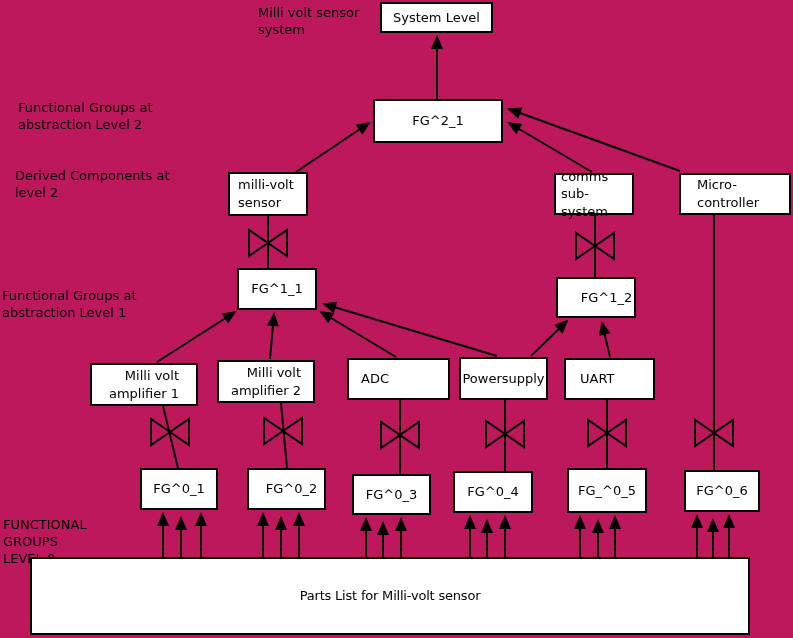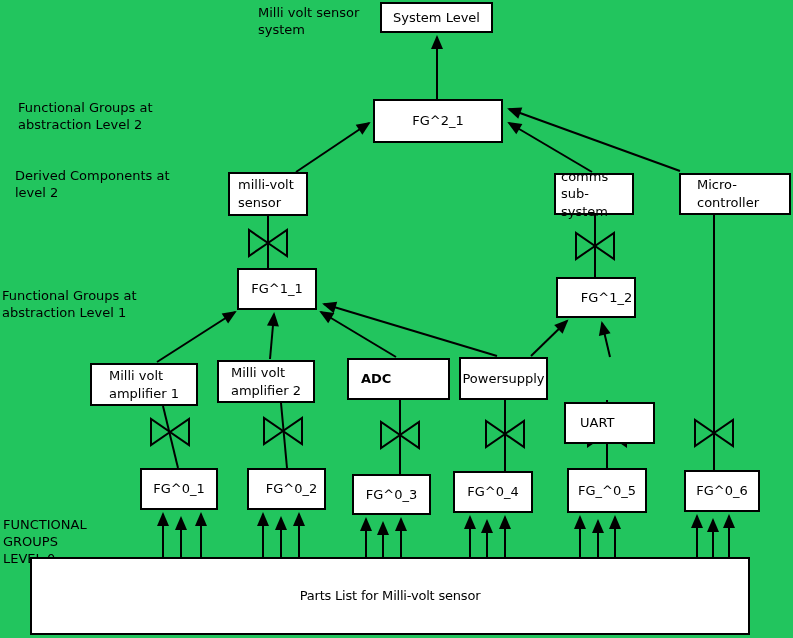--- a/index.html
+++ b/index.html
@@ -1,44 +1,44 @@
 <!DOCTYPE html>
 <html><head>
 <meta charset="utf-8">
 <style>
   html,body{margin:0;padding:0;background:#fff;}
   #stage{
-    position:relative;width:793px;height:638px;background:#22c55e;
+    position:relative;width:793px;height:638px;background:#be185d;
     font-family:"DejaVu Sans","Liberation Sans",sans-serif;color:#000;
     overflow:hidden;
   }
   #wires{position:absolute;left:0;top:0;z-index:1;}
   .node{
     position:absolute;z-index:2;box-sizing:border-box;
     border:2px solid #000;background:#fff;
     display:flex;align-items:center;justify-content:center;
-    font-size:13px;line-height:1.35;text-align:left;white-space:pre-line;
+    font-size:13px;line-height:1.35;text-align:right;white-space:pre-line;
   }
   .node.al{justify-content:flex-start;text-align:left;}
   .lbl{
     position:absolute;z-index:2;font-size:13px;line-height:1.3;
     white-space:pre-line;
   }
   #n-system-level{left:380px;top:2px;width:113px;height:31px;}
   #n-fg2-1{left:373px;top:99px;width:130px;height:44px;}
   #n-sensor{left:228px;top:172px;width:80px;height:44px;padding-left:8px;}
   #n-comms{left:554px;top:173px;width:80px;height:42px;padding-left:5px;}
   #n-micro{left:679px;top:173px;width:112px;height:42px;padding-left:16px;}
   #n-fg1-1{left:237px;top:268px;width:80px;height:42px;}
   #n-fg1-2{left:556px;top:277px;width:80px;height:41px;padding-left:21px;}
   #n-amp1{left:90px;top:363px;width:108px;height:43px;}
   #n-amp2{left:217px;top:360px;width:98px;height:43px;}
-  #n-adc{left:347px;top:358px;width:103px;height:42px;padding-left:12px;font-weight:bold;}
+  #n-adc{left:347px;top:358px;width:103px;height:42px;padding-left:12px;}
   #n-powersupply{left:459px;top:357px;width:89px;height:43px;}
-  #n-uart{left:564px;top:358px;width:91px;height:42px;padding-left:14px;margin-top:44px;}
+  #n-uart{left:564px;top:358px;width:91px;height:42px;padding-left:14px;}
   #n-fg0-1{left:140px;top:468px;width:78px;height:42px;}
   #n-fg0-2{left:247px;top:468px;width:79px;height:42px;padding-left:10px;}
   #n-fg0-3{left:352px;top:474px;width:79px;height:41px;}
   #n-fg0-4{left:453px;top:471px;width:80px;height:42px;}
   #n-fg0-5{left:567px;top:468px;width:80px;height:45px;}
   #n-fg0-6{left:684px;top:470px;width:76px;height:42px;}
   #n-parts-list{left:30px;top:557px;width:720px;height:78px;letter-spacing:-0.2px;}
   #l-title{left:258px;top:5px;}
   #l-fg2{left:18px;top:100px;}
   #l-dc2{left:15px;top:168px;}

